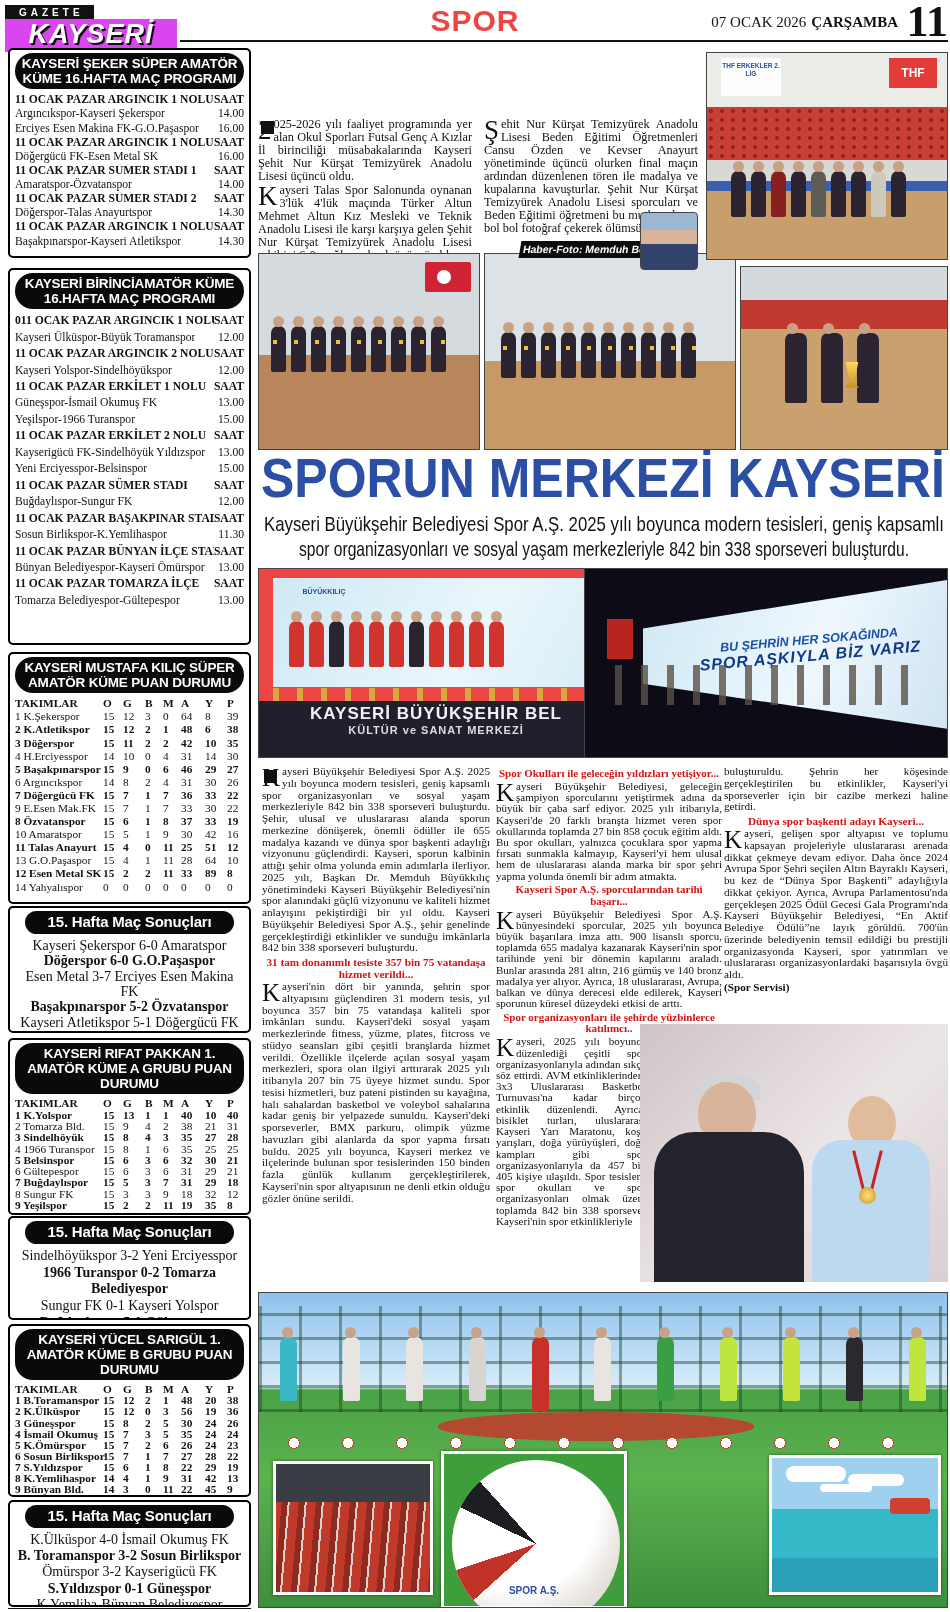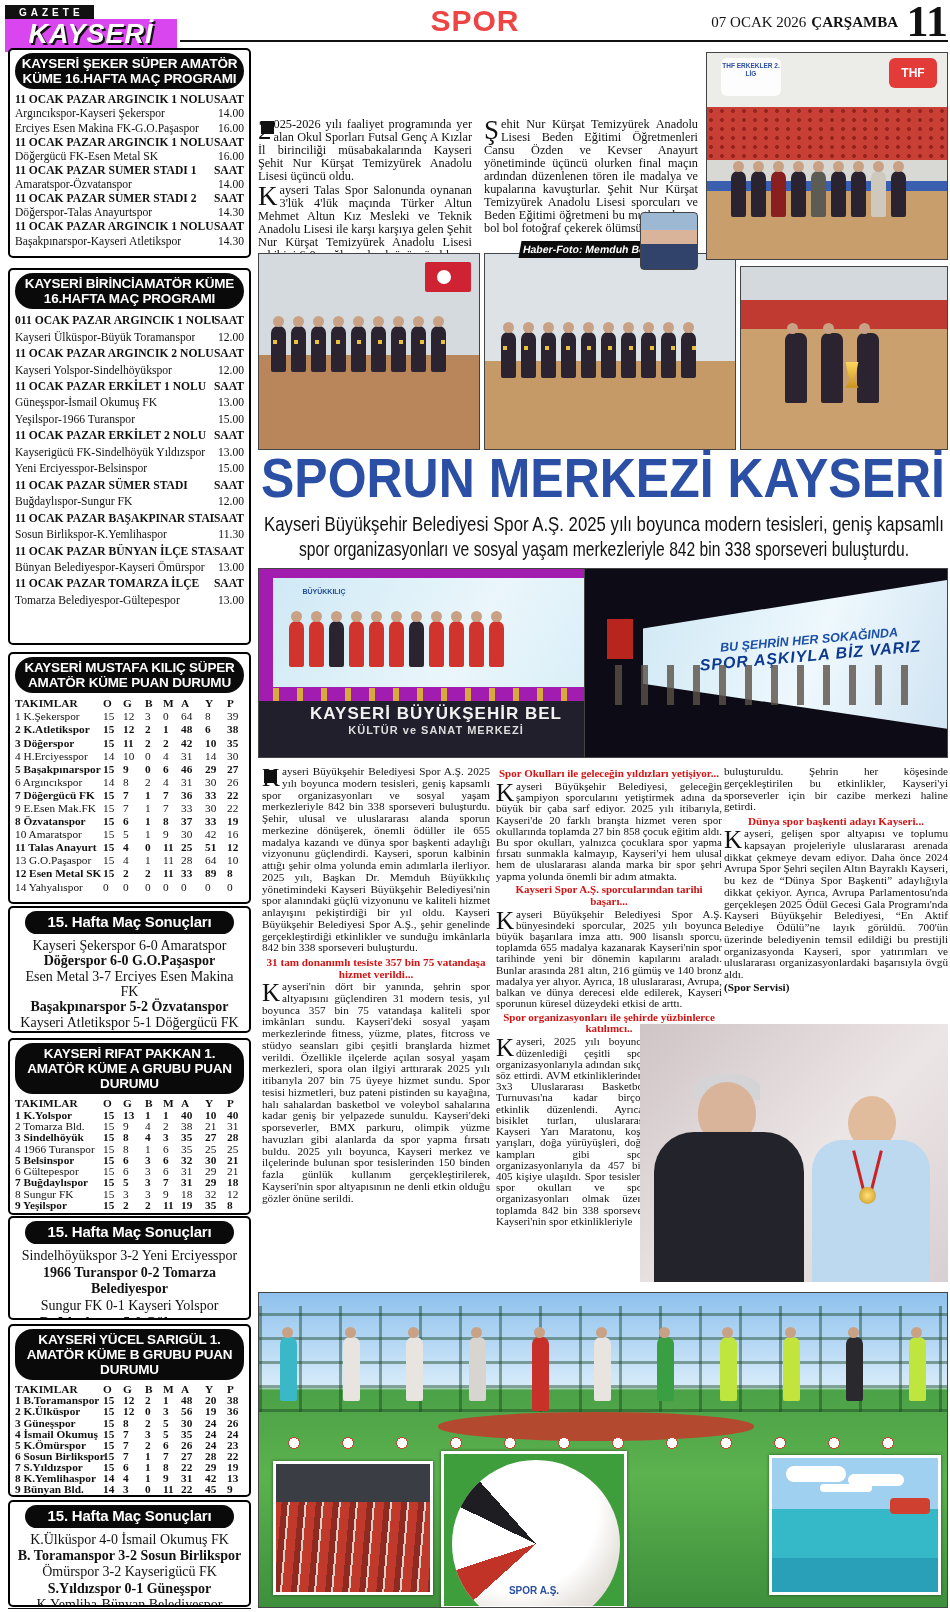--- a/index.html
+++ b/index.html
@@ -78,30 +78,30 @@
           background:linear-gradient(#d5dade 0 52%,#b8865a 52% 100%);}
   #photoA .flag{position:absolute;right:8px;top:8px;width:46px;height:30px;background:#cf2233;border-radius:2px;}
   #photoA .flag::after{content:"";position:absolute;left:12px;top:8px;width:14px;height:14px;border-radius:50%;
           background:#fff;}
   #photoB{left:484px;top:253px;width:252px;height:197px;
           background:linear-gradient(#dde2e6 0 55%,#c59a67 55% 100%);}
   #photoC{left:706px;top:52px;width:242px;height:208px;
           background:linear-gradient(#ecece9 0 26%,#c84035 26% 52%,#d8d8d4 52% 62%,#3a5fae 62% 67%,#c99e6d 67% 100%);}
   #photoC .seatdots{position:absolute;left:0;top:26%;width:100%;height:26%;
           background:radial-gradient(circle at 4px 4px,#97241c 1.8px,transparent 2.2px);background-size:11px 9px;}
-  .ban{position:absolute;font-family:"Liberation Sans",sans-serif;text-align:center;border-radius:6px;}
+  .ban{position:absolute;font-family:"Liberation Sans",sans-serif;text-align:center;}
   #photoC .banL{left:14px;top:5px;width:60px;height:34px;background:#fdfdfd;color:#2a4fa4;
           font-size:6.5px;font-weight:bold;line-height:1.2;padding-top:4px;}
   #photoC .banR{right:10px;top:5px;width:48px;height:30px;background:#e33b38;color:#fff;
           font-size:12px;font-weight:bold;line-height:30px;}
   #photoD{left:740px;top:266px;width:208px;height:184px;
           background:linear-gradient(#d4d9dd 0 18%,#c13a31 18% 34%,#caa06f 34% 100%);}
   #photoD .trophy{position:absolute;left:50%;top:52%;width:16px;height:26px;
           background:linear-gradient(#ffd75e,#c8921d);clip-path:polygon(10% 0,90% 0,72% 55%,62% 62%,72% 80%,92% 100%,8% 100%,28% 80%,38% 62%,28% 55%);}
-  #photoE{left:258px;top:568px;width:356px;height:190px;background:#a21caf;}
+  #photoE{left:258px;top:568px;width:356px;height:190px;background:#ef4444;}
   #photoE .screen{position:absolute;left:4%;top:5%;width:92%;height:58%;
           background:linear-gradient(120deg,#cfe9f5,#eaf6fb 60%,#d8eef7);}
   #photoE .btag{position:absolute;left:9%;top:9%;font:bold 7px "Liberation Sans",sans-serif;color:#23509c;}
   #photoE .stagefront{position:absolute;left:0;bottom:0;width:100%;height:30%;background:#221f2d;
           color:#f2f2f2;text-align:center;font-family:"Liberation Sans",sans-serif;}
   #photoE .sf1{font-size:17px;font-weight:bold;letter-spacing:1px;margin-top:3px;}
   #photoE .sf2{font-size:11px;font-weight:bold;letter-spacing:1px;color:#ddd;}
   #photoE .troband{position:absolute;left:4%;bottom:30%;width:92%;height:13px;
           background:repeating-linear-gradient(90deg,#d8a93c 0 6px,transparent 6px 24px);}
   #photoF{left:584px;top:568px;width:364px;height:190px;background:#0d0b16;}

